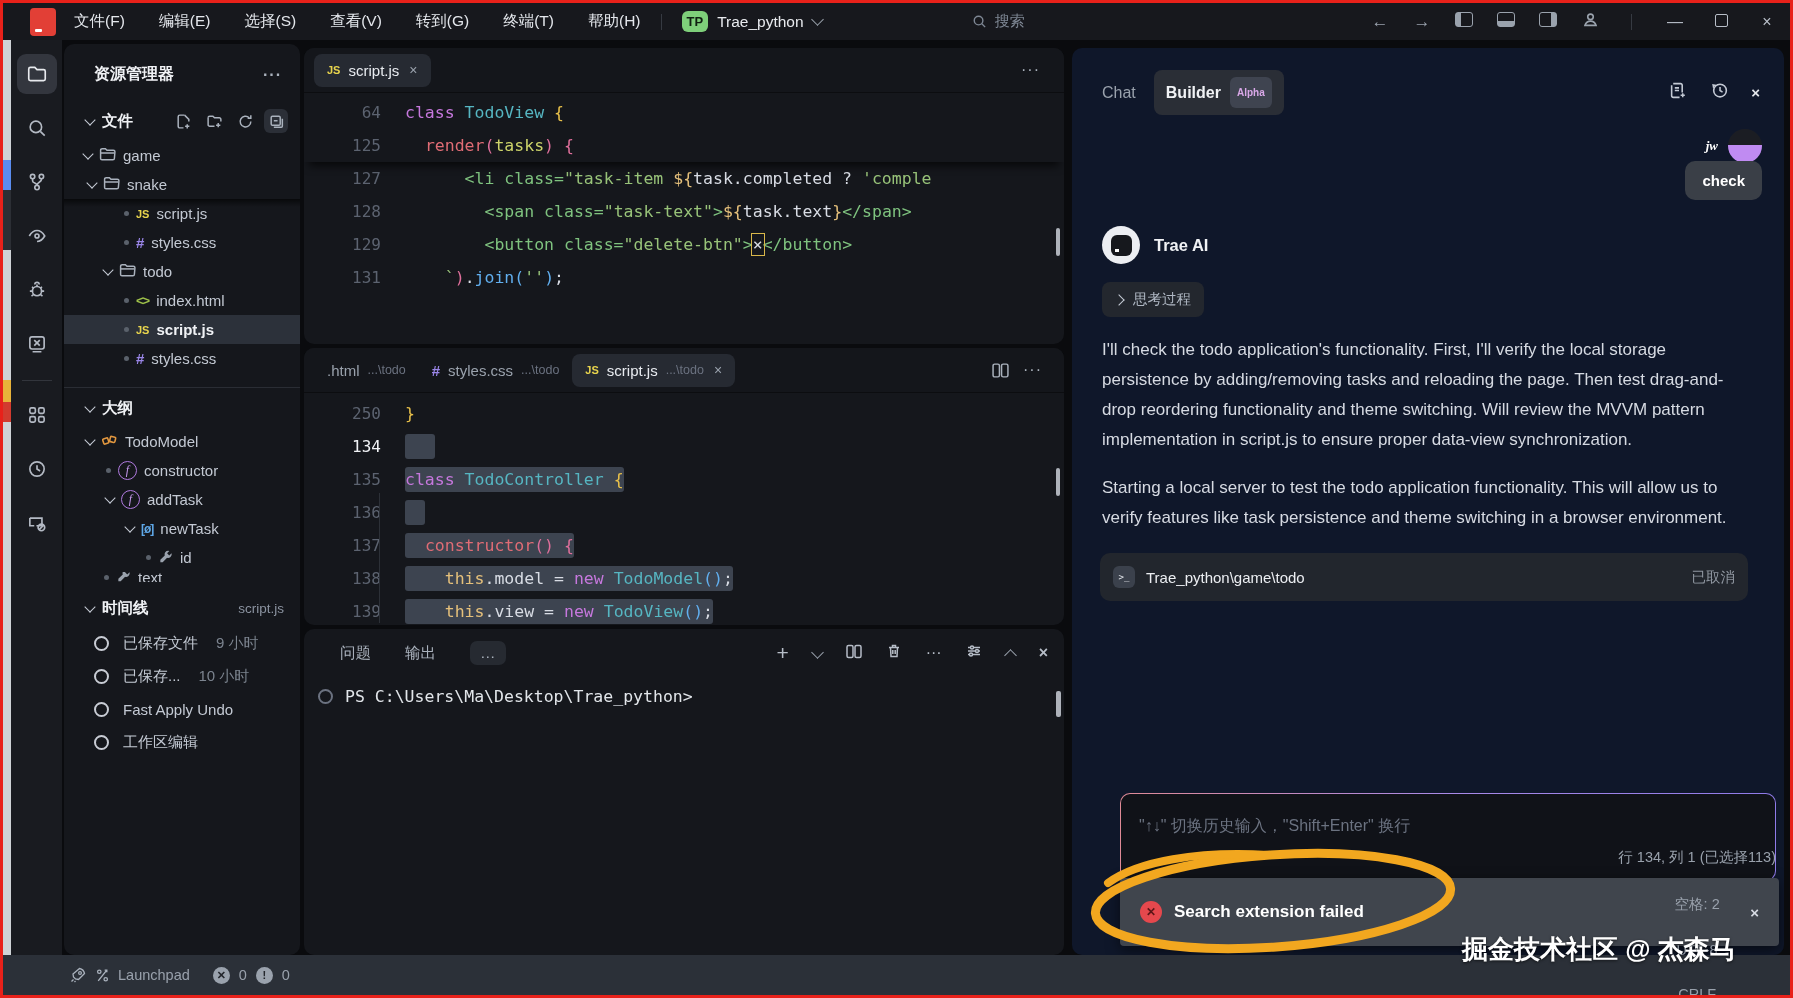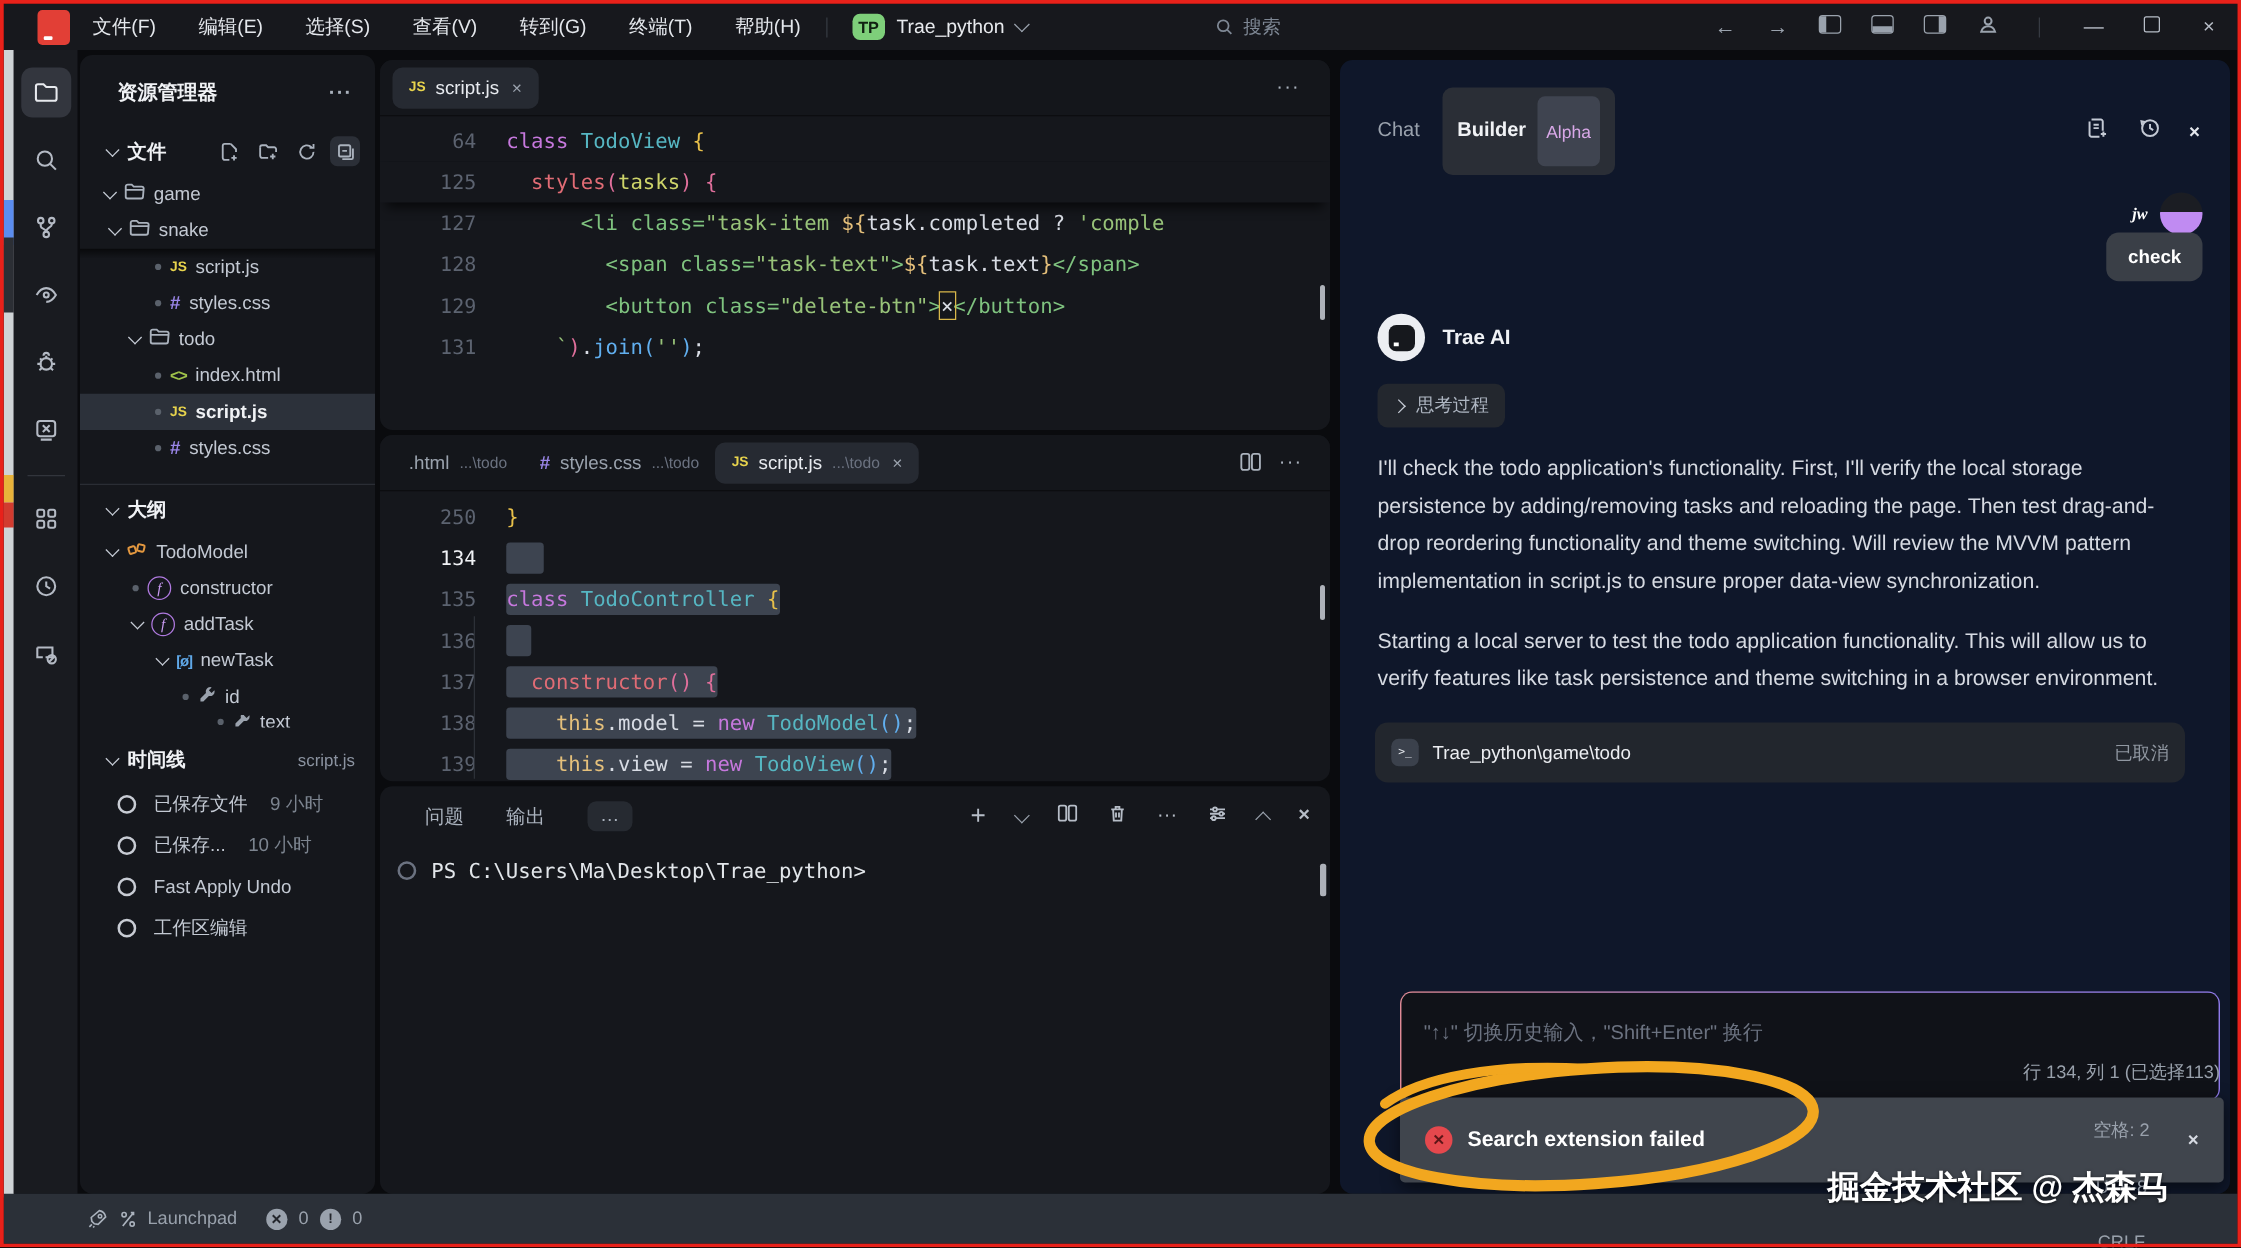--- a/index.html
+++ b/index.html
@@ -92,21 +92,21 @@
   .pdots{background:#262a31;border-radius:7px;padding:3px 10px;color:#aab2bd;}
   .pticons{margin-left:auto;display:flex;align-items:center;gap:24px;color:#b6bdc7;font-size:16px;}
   .pticons .svgi svg{stroke:#b6bdc7;fill:none;stroke-width:1.5;}
   .term{display:flex;align-items:center;gap:12px;padding:10px 0 0 14px;color:#e2e6ea;}
   .term .ring{border-color:#6b7280;}
   
   .chead{display:flex;align-items:center;padding:22px 24px 0 30px;}
   .chattab{color:#9aa2ad;font-size:16px;margin-right:18px;}
   .builderpill{display:flex;align-items:center;gap:9px;background:#2a2e36;border-radius:8px;padding:7px 12px;}
   .buildertxt{color:#f0f2f5;font-weight:bold;font-size:16px;}
-  .alpha{background:#3f4450;color:#d9a8e8;font-size:14px;border-radius:6px;padding:20px 7px;}
+  .alpha{background:#3f4450;color:#d9a8e8;font-size:10px;border-radius:6px;padding:10px 7px;font-weight:bold;}
   .cicons{margin-left:auto;display:flex;gap:22px;align-items:center;}
   .cicons svg{stroke:#c3c9d4;fill:none;stroke-width:1.5;}
   .userrow{display:flex;justify-content:flex-end;align-items:center;gap:10px;padding:14px 22px 0 0;}
   .scribble{color:#fff;font-family:"Liberation Serif",serif;font-style:italic;font-weight:bold;font-size:13px;}
   .uavatar{width:34px;height:34px;border-radius:50%;background:linear-gradient(180deg,#1b1d23 46%,#c08bf2 46%);}
   .ububble{display:flex;justify-content:flex-end;padding:4px 22px 0 0;margin-top:-6px;}
   .ububble div{background:#3a3f47;color:#fff;font-weight:bold;font-size:15px;border-radius:10px;padding:11px 17px;}
   .airow{display:flex;align-items:center;gap:14px;padding:26px 0 0 30px;}
   .aiavatar{width:38px;height:38px;border-radius:50%;background:#eceef2;display:flex;align-items:center;justify-content:center;}
   .aiavatar div{width:21px;height:21px;background:#16181d;border-radius:6px;position:relative;}
@@ -386,21 +386,21 @@
           <span class="varico">[ø]</span>
           <span>newTask</span>
         </div>
         <div class="trow" style="padding-left: 82px;">
           <span class="dot"></span>
           <span><svg width="15" height="15" viewBox="0 0 16 16">
               <path d="M10.8 1.8a3.8 3.8 0 0 0-3.6 5L2.5 11.5V14H5l4.7-4.7a3.8 3.8 0 0 0 4.9-3.6c0-.4-.1-.9-.2-1.3L12 6.8 9.7 4.5l2.4-2.4a3.7 3.7 0 0 0-1.3-.3z" fill="#9aa2ad"></path>
             </svg></span>
           <span>id</span>
         </div>
-        <div class="trow" style="padding-left: 110px; height: 10px; overflow: hidden;">
+        <div class="trow" style="padding-left: 40px; height: 10px; overflow: hidden;">
           <span class="dot"></span>
           <span><svg width="15" height="15" viewBox="0 0 16 16">
               <path d="M10.8 1.8a3.8 3.8 0 0 0-3.6 5L2.5 11.5V14H5l4.7-4.7a3.8 3.8 0 0 0 4.9-3.6c0-.4-.1-.9-.2-1.3L12 6.8 9.7 4.5l2.4-2.4a3.7 3.7 0 0 0-1.3-.3z" fill="#9aa2ad"></path>
             </svg></span>
           <span>text</span>
         </div>
       </div>
     <div class="sect" style="padding-top:16px;padding-right:16px;">
       <span class="chevron down"></span>
       <span>时间线</span>
@@ -432,21 +432,21 @@
     <div class="tabbar">
       <div class="tab active">
         <span class="fi js">JS</span>
         <span>script.js</span>
         <span class="tabx">×</span>
       </div>
       <span class="dots" style="margin-left:auto;margin-right:14px;">···</span>
     </div>
     <div class="code" id="code1" style="position:relative;padding-top:3px;">
         <div class="cl sticky"><span class="ln">64</span><span><span class="kw">class </span><span class="cls">TodoView </span><span class="br1">{</span></span></div>
-        <div class="cl sticky"><span class="ln">125</span><span><span class="pl">  </span><span class="fn">styles</span><span class="br2">(</span><span class="par">tasks</span><span class="br2">)</span><span class="pl"> </span><span class="br2">{</span></span></div>
+        <div class="cl sticky"><span class="ln">125</span><span><span class="pl">  </span><span class="fn">render</span><span class="br2">(</span><span class="par">tasks</span><span class="br2">)</span><span class="pl"> </span><span class="br2">{</span></span></div>
         <div class="cl"><span class="ln">127</span><span><span class="pl">      </span><span class="tag">&lt;li class=</span><span class="str">"task-item </span><span class="itp">${</span><span class="pl">task.completed ? </span><span class="str">'comple</span></span></div>
         <div class="cl"><span class="ln">128</span><span><span class="pl">        </span><span class="tag">&lt;span class=</span><span class="str">"task-text"</span><span class="tag">&gt;</span><span class="itp">${</span><span class="pl">task.text</span><span class="itp">}</span><span class="tag">&lt;/span&gt;</span></span></div>
         <div class="cl"><span class="ln">129</span><span><span class="pl">        </span><span class="tag">&lt;button class=</span><span class="str">"delete-btn"</span><span class="tag">&gt;</span><span class="pl boxed-char">×</span><span class="tag">&lt;/button&gt;</span></span></div>
         <div class="cl"><span class="ln">131</span><span><span class="pl">    </span><span class="str">`</span><span class="br2">)</span><span class="pl">.</span><span class="call">join</span><span class="br3">(</span><span class="str">''</span><span class="br3">)</span><span class="pl">;</span></span></div>
       </div>
     <div class="sbarv" style="right:4px;top:180px;height:28px;"></div>
   </div>
 
   <div id="editor2" class="card">
     <div class="tabbar" id="tabbar2">

